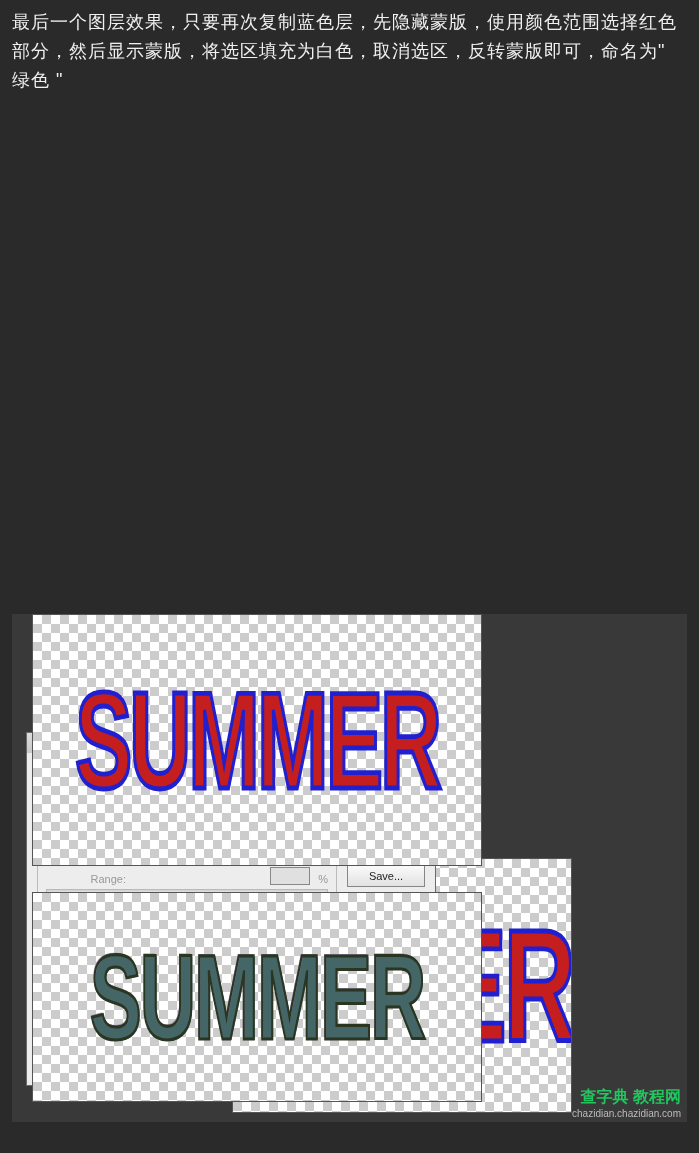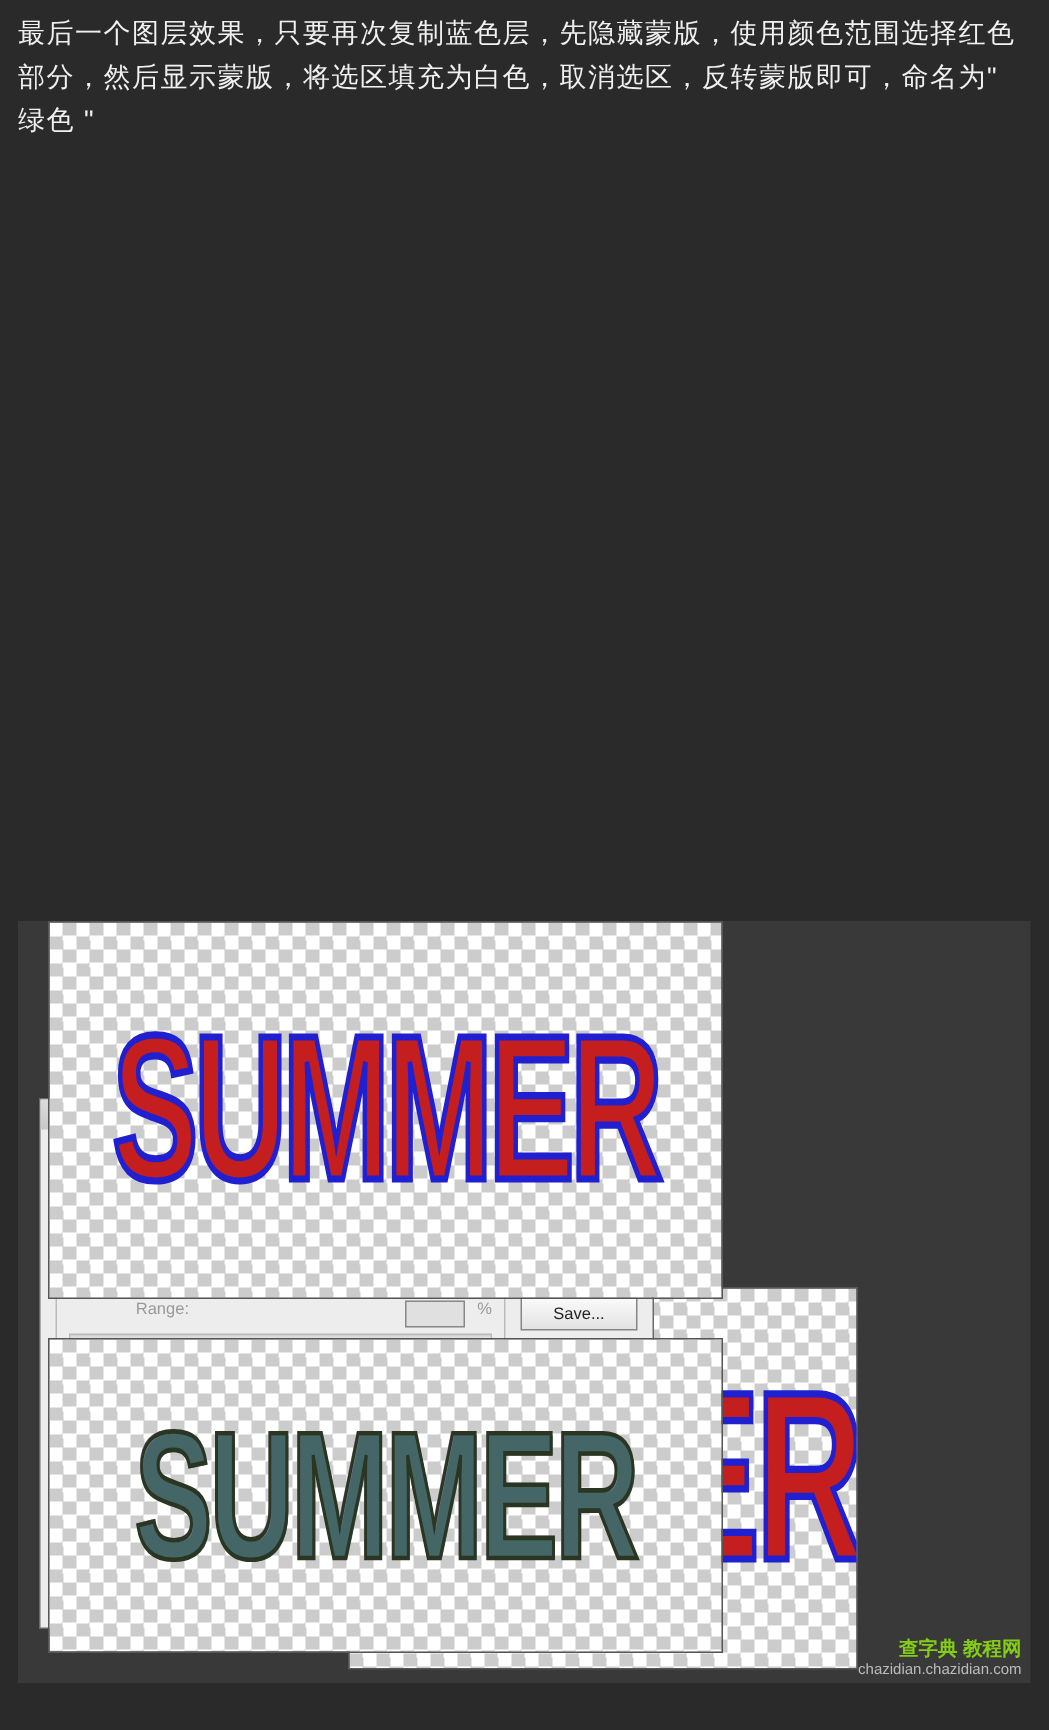--- a/index.html
+++ b/index.html
@@ -33,21 +33,21 @@
 .sel-label{width:55px;text-align:right}
 .selectbox{flex:1;border:1px solid #888;background:#fff;height:20px;display:flex;align-items:center;padding:0 4px;position:relative}
 .selectbox::after{content:"▾";position:absolute;right:4px;font-size:9px;color:#444}
 .eyedrop{width:14px;height:14px;display:inline-block;position:relative}
 .eyedrop::before{content:"";position:absolute;width:8px;height:2px;background:#333;transform:rotate(-45deg);top:6px;left:2px}
 .eyedrop::after{content:"";position:absolute;width:4px;height:4px;border-radius:50%;border:1px solid #333;top:1px;right:0}
 .fieldset{border:1px solid #bbb;padding:8px;margin-top:4px}
 .chk-row{display:flex;align-items:center;gap:4px;margin-bottom:3px;color:#888}
 .chk-row.active{color:#222}
 .chkbox{width:11px;height:11px;border:1px solid #888;background:#fff}
-.slider-row{display:flex;align-items:flex-start;gap:8px;margin:6px 0 2px}
+.slider-row{display:flex;align-items:flex-end;gap:8px;margin:6px 0 2px}
 .slider-label{width:80px;text-align:right}
 .num-input{width:40px;height:18px;border:1px solid #888;background:#fff;text-align:center;font-size:11px;display:flex;align-items:center;justify-content:center}
 .num-input.disabled{background:#e0e0e0;color:#999}
 .slider-track{height:4px;background:linear-gradient(#bbb,#ddd);border:1px solid #999;margin:4px 0 10px;position:relative}
 .slider-thumb{position:absolute;width:10px;height:12px;background:#ddd;border:1px solid #666;top:-5px;left:23%}
 .preview-box{width:178px;height:102px;background:#000;margin:6px auto;display:flex;align-items:center;justify-content:center;color:#fff;font-weight:900;font-size:26px;letter-spacing:1px;font-family:Arial,sans-serif;transform:scaleY(1.15)}
 .radio-row{display:flex;gap:14px;justify-content:center;margin-top:4px}
 .radio{width:11px;height:11px;border:1px solid #666;border-radius:50%;background:#fff;display:inline-flex;align-items:center;justify-content:center}
 .radio.on::after{content:"";width:5px;height:5px;background:#333;border-radius:50%}
 .dlg-right{width:78px;display:flex;flex-direction:column;gap:6px;padding-top:2px}
@@ -66,21 +66,21 @@
 .summer-text{font-family:"Arial Black",Arial,sans-serif;font-weight:900;color:#c41e1e;-webkit-text-stroke:3px #2020d0;white-space:nowrap;letter-spacing:-3px;transform:scaleY(1.6)}
 .canvas1 .summer-text{font-size:100px;margin-right:-2px}
 
 .canvas2{position:relative;margin:510px 0 0 20px;width:450px;height:252px;display:flex;align-items:center;justify-content:center}
 .canvas2 .summer-text{font-size:86px;position:relative}
 
 .canvas3{position:relative;margin:26px 0 0 20px;width:450px;height:210px;display:flex;align-items:center;justify-content:center}
 .outline-text{font-family:"Arial Black",Arial,sans-serif;font-weight:900;font-size:78px;letter-spacing:-2px;transform:scaleY(1.55);color:transparent;-webkit-text-stroke:2px #2a3522;text-shadow:1px 1px 0 #466,-1px -1px 0 #98a}
 
 .watermark{position:absolute;bottom:2px;right:6px;font-size:10px;color:#bbb;text-align:right;line-height:1.3}
-.watermark b{font-size:13px;color:#84cc16}
+.watermark b{font-size:16px;color:#22c55e}
 </style>
 </head>
 <body>
 
 <div class="instructions">最后一个图层效果，只要再次复制蓝色层，先隐藏蒙版，使用颜色范围选择红色部分，然后显示蒙版，将选区填充为白色，取消选区，反转蒙版即可，命名为" 绿色 "</div>
 
 <div class="main-canvas">
 
   <div class="layers-panel lp-top">
     <div class="layer-row selected">

